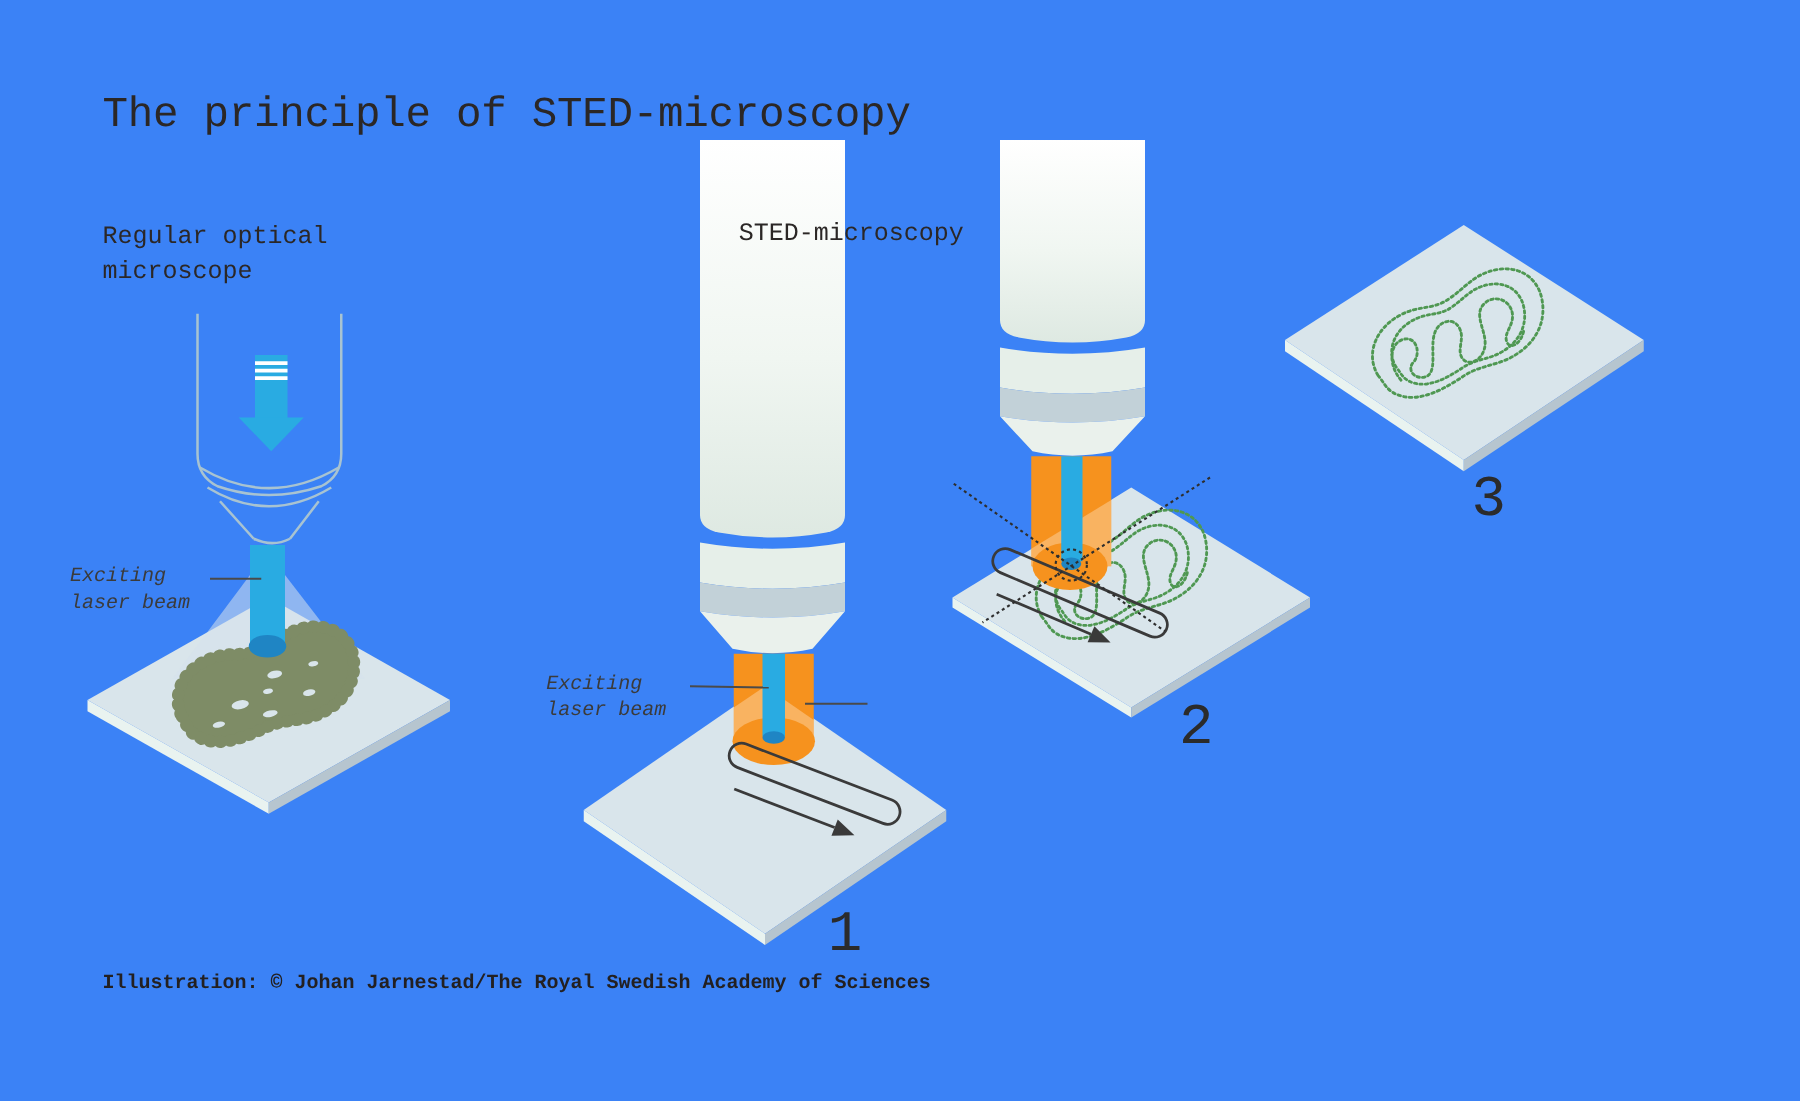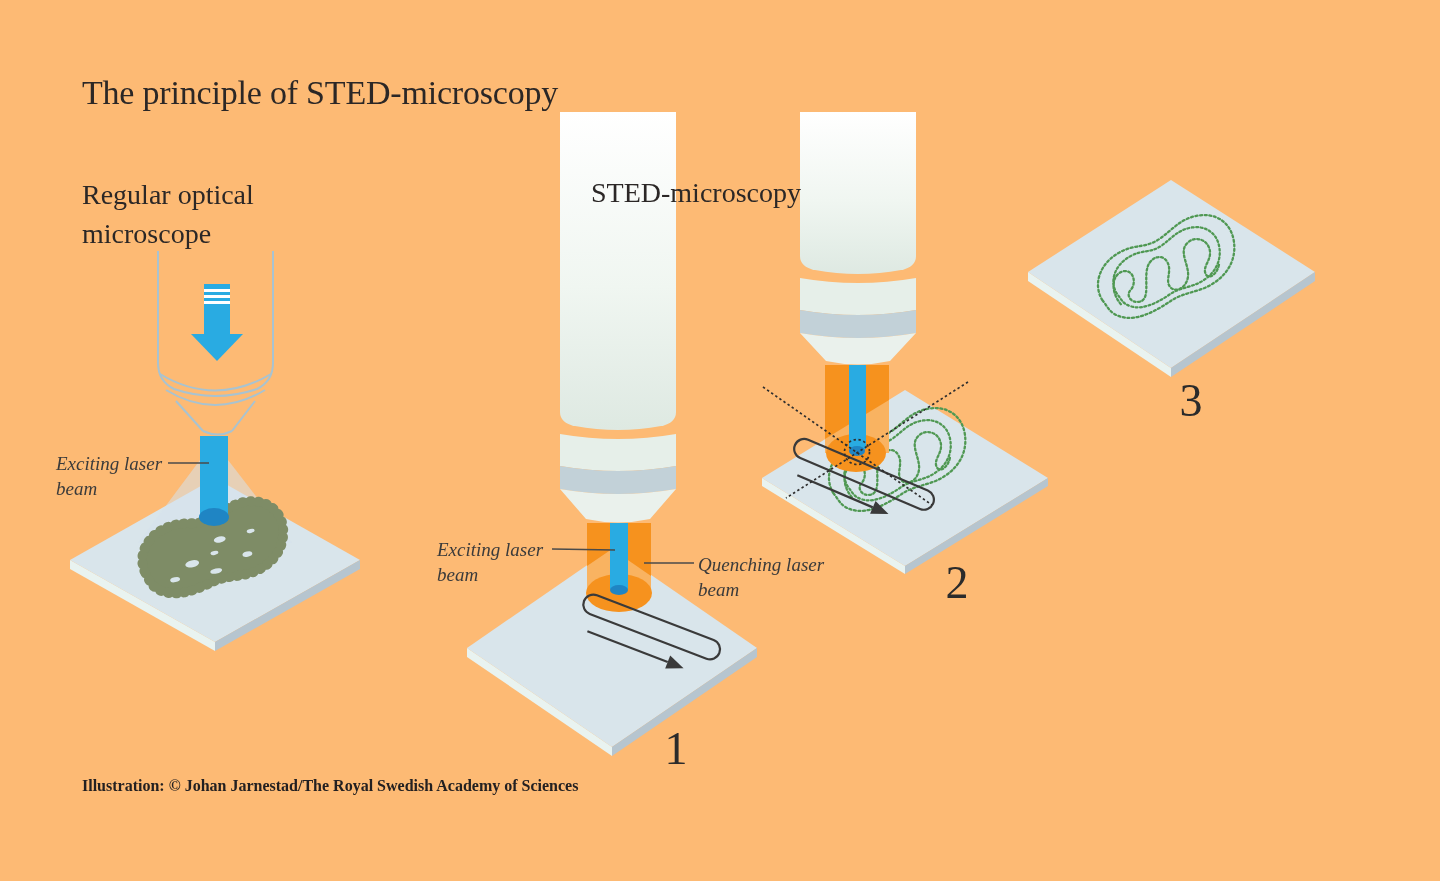--- a/index.html
+++ b/index.html
@@ -2,29 +2,29 @@
 <html style="--beam-blue: #29ABE2; --beam-dark: #1F85C4; --orange: #F6921E; --plate-top: #D9E5EB; --plate-left: #E9F3F0; --plate-right: #B6C5CF; --blob: #7E8C66; --mito: #4F9852; --mic-outline: #A8C3D1; --mic-band: #C2D1D8; --ink: #3A3A3A; --pointer: #4A4A4A; --text: #262223;"><head>
 <meta charset="utf-8">
 <style>
   :root{
     --beam-blue:#29ABE2; --beam-dark:#1F85C4; --orange:#F6921E;
     --plate-top:#D9E5EB; --plate-left:#E9F3F0; --plate-right:#B6C5CF;
     --blob:#7E8C66; --mito:#4F9852; --mic-outline:#A8C3D1;
     --mic-band:#C2D1D8; --ink:#3A3A3A; --pointer:#4A4A4A; --text:#262223;
   }
   html,body{margin:0;padding:0;background:#ffffff;}
-  .canvas{position:relative;width:1440px;height:881px;background:#fdba74;overflow:hidden;
-          font-family:Liberation Serif, serif;color:var(--text);}
+  .canvas{position:relative;width:1440px;height:881px;background:#3b82f6;overflow:hidden;
+          font-family:Liberation Mono, monospace;color:var(--text);}
   .diagram-svg{position:absolute;left:0;top:0;width:1440px;height:881px;}
   .lbl{position:absolute;white-space:pre-line;}
   .title{left:82px;top:74px;font-size:34px;letter-spacing:-0.2px;color:#2b2726;}
-  .heading{font-size:28px;line-height:1.38;color:#2b2726;}
+  .heading{font-size:20px;line-height:1.38;color:#2b2726;}
   .h-regular{left:82px;top:176px;width:200px;}
   .h-sted{left:553px;top:174px;width:260px;margin-left:38px;}
-  .beamlabel{font-size:19px;font-style:italic;line-height:1.32;color:#3b3b3b;}
+  .beamlabel{font-size:16px;font-style:italic;line-height:1.32;color:#3b3b3b;}
   .bl-left{left:56px;top:451px;width:125px;}
   .bl-exciting{left:437px;top:537px;width:122px;}
   .bl-quenching{left:698px;top:552px;width:150px;}
   .stepnum{position:absolute;font-size:46px;color:#2b2b2b;transform:translateX(-50%);}
   .n1{left:676px;top:722px;} .n2{left:957px;top:556px;} .n3{left:1191px;top:374px;}
   .credit{left:82px;top:777px;font-size:16px;font-weight:bold;color:#232021;}
   
   .plate-top{fill:var(--plate-top);} .plate-left{fill:var(--plate-left);} .plate-right{fill:var(--plate-right);}
   .beam-blue{fill:var(--beam-blue);} .beam-dark{fill:var(--beam-dark);} .orange{fill:var(--orange);}
   .outline{stroke:var(--mic-outline);stroke-width:2;fill:none;}
@@ -175,20 +175,19 @@
     </g>
   </svg>
 
   <div class="lbl title">The principle of STED-microscopy</div>
 
   <div class="lbl heading h-regular">Regular optical microscope</div>
   <div class="lbl heading h-sted">STED-microscopy</div>
 
   <div class="lbl beamlabel bl-left">Exciting laser beam</div>
   <div class="lbl beamlabel bl-exciting">Exciting laser beam</div>
-  <div class="lbl beamlabel bl-quenching">Quenching laser beam</div>
 
   <div class="stepnum n1">1</div>
   <div class="stepnum n2">2</div>
   <div class="stepnum n3">3</div>
 
   <div class="lbl credit">Illustration: © Johan Jarnestad/The Royal Swedish Academy of Sciences</div>
 </div>
 
 </body></html>

